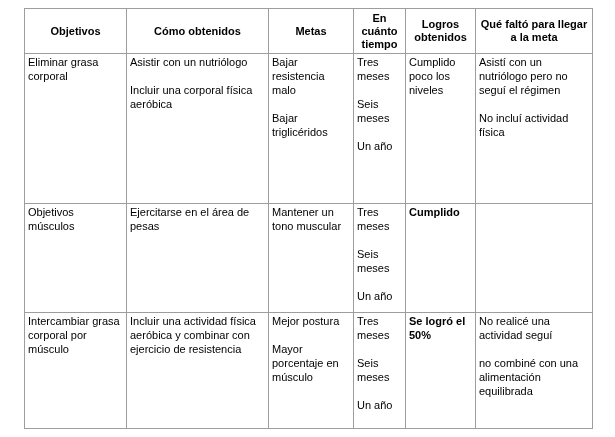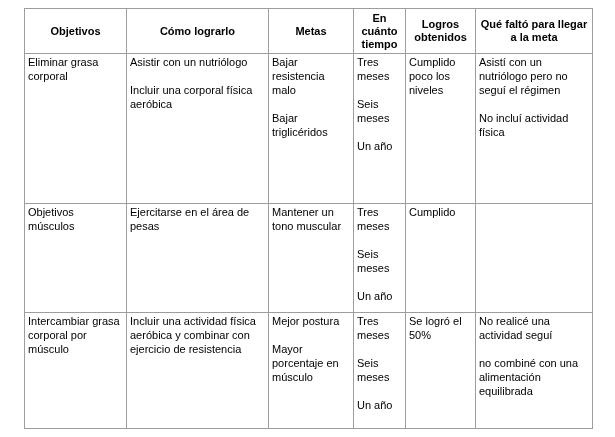--- a/index.html
+++ b/index.html
@@ -39,39 +39,39 @@
     text-align: left;
     vertical-align: top;
     line-height: 14px;
     padding: 1px 3px;
     white-space: pre-line;
   }
   tr.header-row { height: 45px; }
   tr.row-1 { height: 150px; margin-top: 34px; }
   tr.row-2 { height: 109px; }
   tr.row-3 { height: 116px; }
-  td.bold { font-weight: normal; }
+  td.bold { font-weight: bold; }
 </style>
 </head>
 <body>
 
 <div class="table-wrap">
   <table class="goals">
     <colgroup>
       <col style="width:102px">
       <col style="width:142px">
       <col style="width:85px">
       <col style="width:52px">
       <col style="width:70px">
       <col style="width:117px">
     </colgroup>
     <tbody>
       <tr class="header-row">
         <th>Objetivos</th>
-        <th>Cómo lograrlo</th>
+        <th>Cómo obtenidos</th>
         <th>Metas</th>
         <th>En cuánto tiempo</th>
         <th>Logros obtenidos</th>
         <th>Qué faltó para llegar a la meta</th>
       </tr>
       <tr class="row-1">
         <td>Eliminar grasa corporal</td>
         <td>Asistir con un nutriólogo
 
 Incluir una corporal física aeróbica</td>

